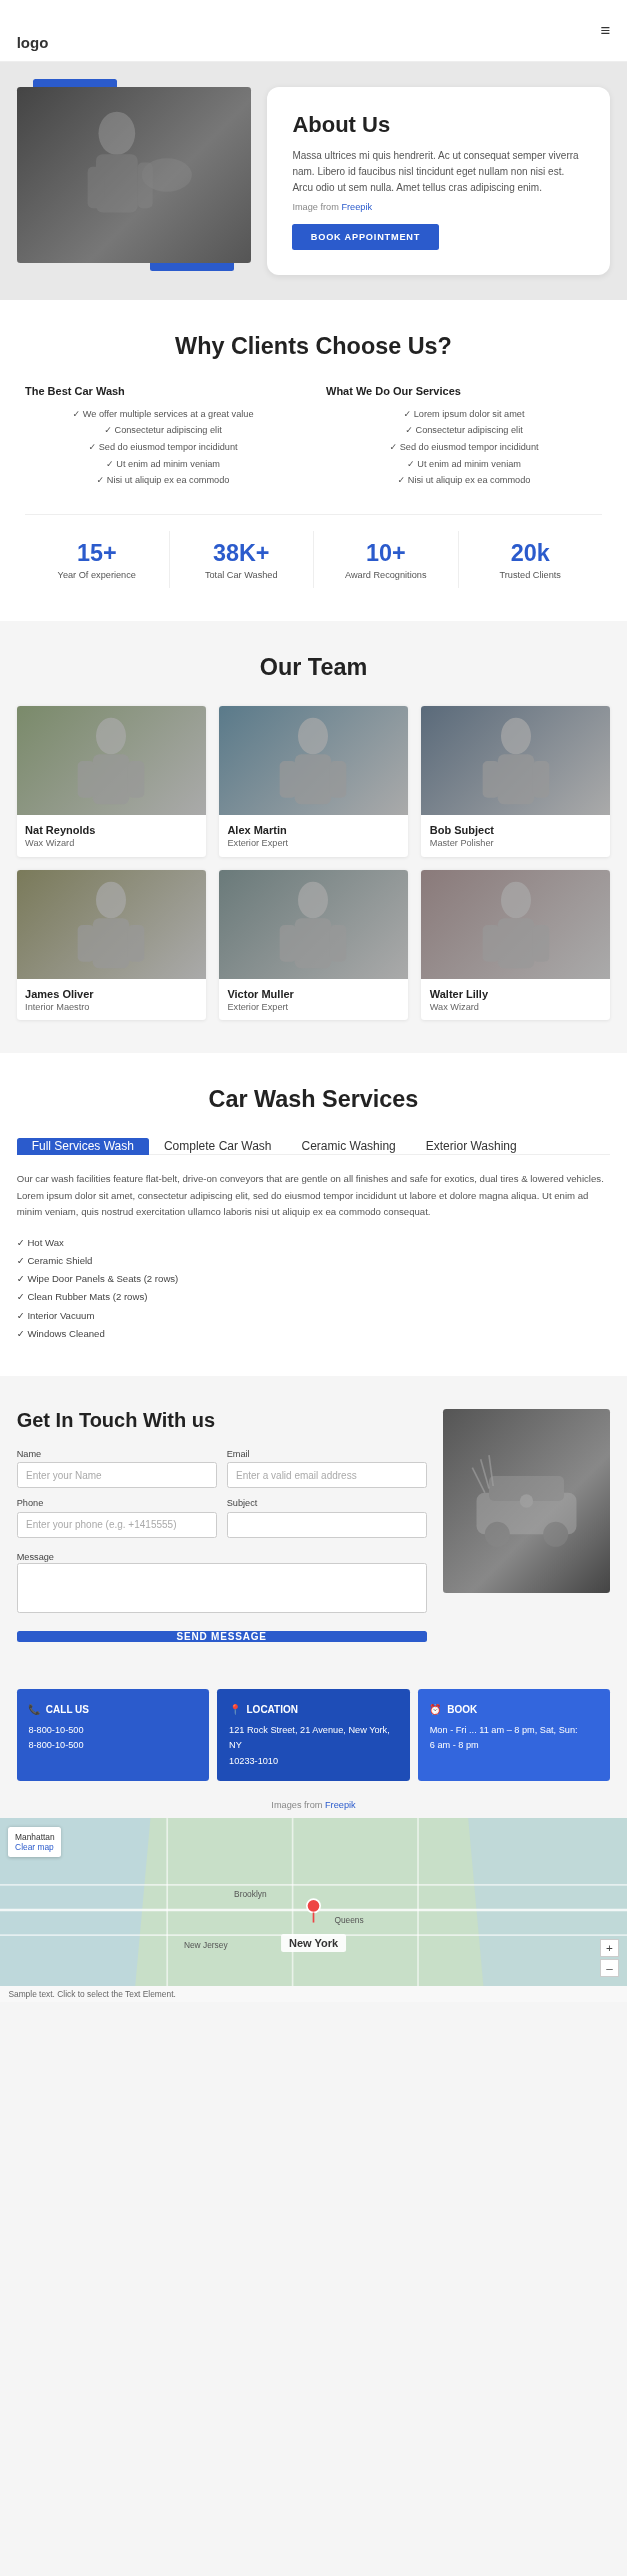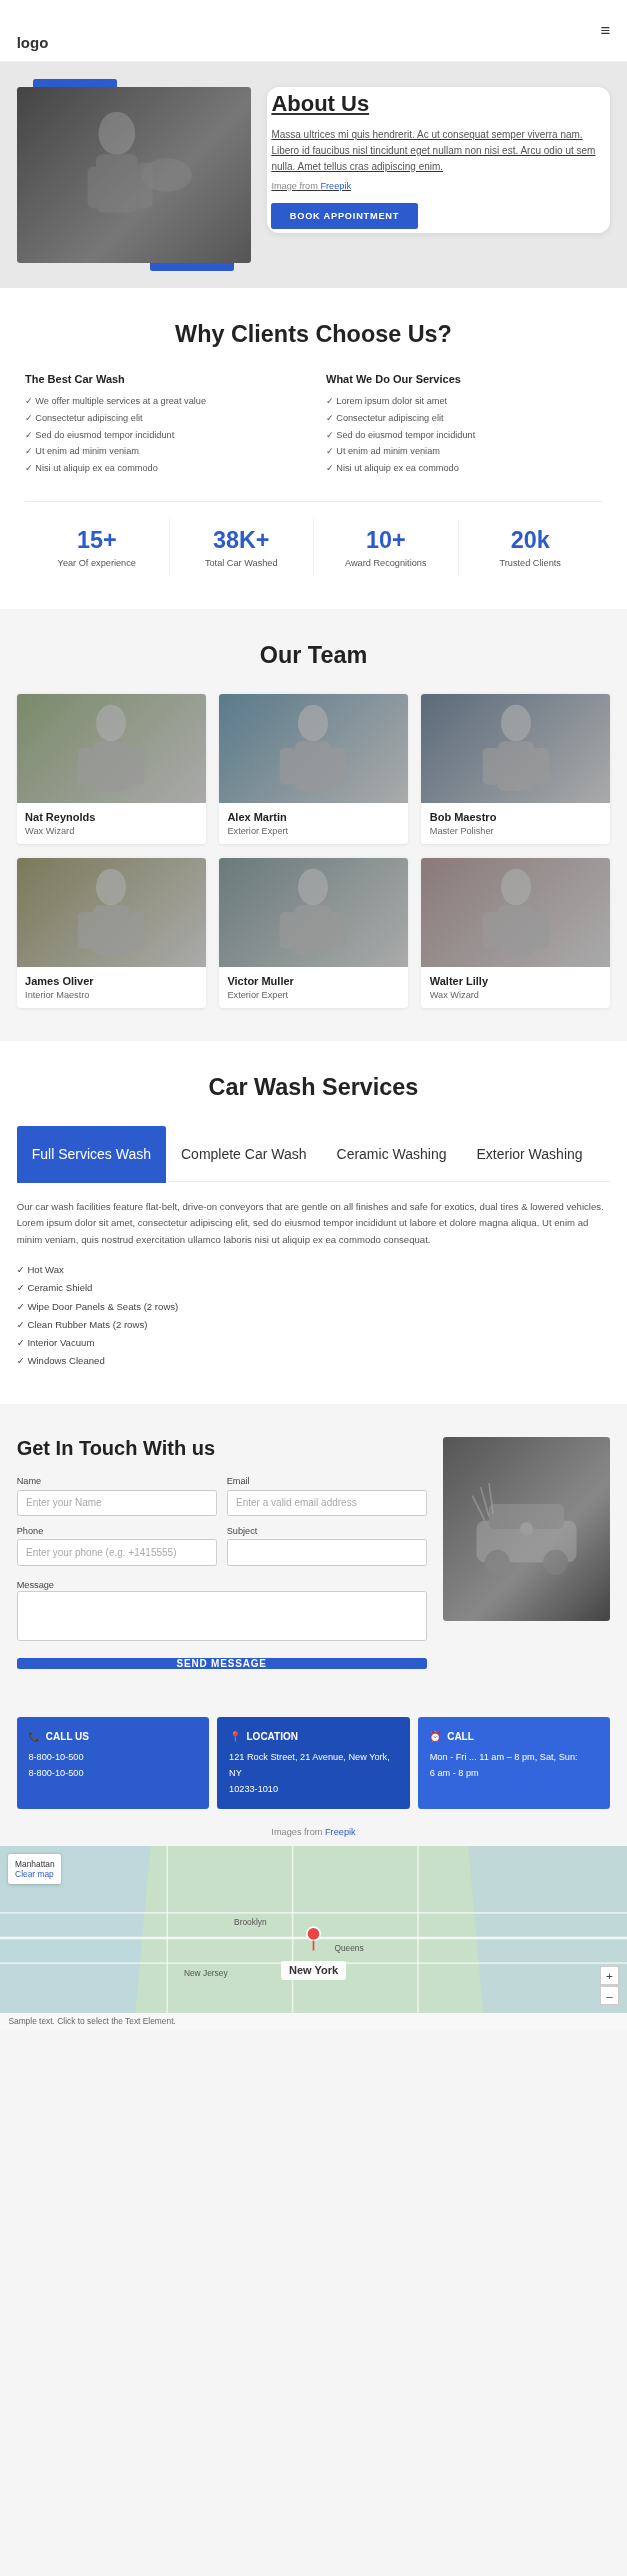--- a/index.html
+++ b/index.html
@@ -64,24 +64,23 @@
       align-items: center;
       justify-content: center;
       overflow: hidden;
     }
     .hero-img-placeholder svg {
       opacity: 0.4;
     }
     .about-box {
       background: #fff;
       border-radius: 12px;
-      padding: 4px;
+      padding: 25px;
       flex: 1;
       box-shadow: 0 1.7px 6.7px rgba(0,0,0,0.08);
-      text-decoration: underline;
     }
     .about-title {
       font-size: 22px;
       font-weight: bold;
       margin-bottom: 10px;
       color: #222;
     }
     .about-text {
       font-size: 10px;
       color: #555;
@@ -131,21 +130,21 @@
       margin-bottom: 8.4px;
       color: #222;
     }
     .why-col p, .why-col li {
       font-size: 9.2px;
       color: #555;
       line-height: 1.8;
       list-style: none;
     }
     .why-col li::before { content: "✓ "; color: #555; }
-    .why-col ul { padding-left: 0; }
+    .why-col ul { padding-left: 0; text-align: center; }
 
     .stats-row {
       display: flex;
       gap: 0;
       border-top: 0.8px solid #eee;
       padding-top: 16.7px;
     }
     .stat-item {
       flex: 1;
       text-align: center;
@@ -208,22 +207,22 @@
       background: #fff;
       padding: 33px 16.7px;
     }
     .tabs-row {
       display: flex;
       gap: 0;
       margin-bottom: 16.7px;
       border-bottom: 1.7px solid #eee;
     }
     .tab-item {
-      padding: 20px 15px;
-      font-size: 14px;
+      padding: 1px 15px;
+      font-size: 12px;
       cursor: pointer;
       border-bottom: 1.7px solid transparent;
       margin-bottom: -1.7px;
       white-space: nowrap;
     }
     .tab-item.active {
       background: #2b5bcc;
       color: #fff;
       border-radius: 2.5px 2.5px 0 0;
     }
@@ -533,21 +532,21 @@
       <div class="team-card">
     <div class="team-photo" style="background: linear-gradient(135deg, #5a6a7a 0%, #aaa 100%);">
       <svg width="84" height="100" viewBox="0 0 100 120" xmlns="http://www.w3.org/2000/svg" opacity="0.7">
     <ellipse cx="50" cy="30" rx="18" ry="22" fill="#aaa"></ellipse>
     <rect x="28" y="52" width="44" height="60" rx="8" fill="#999"></rect>
     <rect x="10" y="60" width="20" height="44" rx="6" fill="#999"></rect>
     <rect x="70" y="60" width="20" height="44" rx="6" fill="#999"></rect>
   </svg>
     </div>
     <div class="team-info">
-      <div class="team-name">Bob Maestro</div>
+      <div class="team-name">Bob Subject</div>
       <div class="team-role">Master Polisher</div>
     </div>
   </div>
       <div class="team-card">
     <div class="team-photo" style="background: linear-gradient(135deg, #7a7a5a 0%, #aaa 100%);">
       <svg width="84" height="100" viewBox="0 0 100 120" xmlns="http://www.w3.org/2000/svg" opacity="0.7">
     <ellipse cx="50" cy="30" rx="18" ry="22" fill="#aaa"></ellipse>
     <rect x="28" y="52" width="44" height="60" rx="8" fill="#999"></rect>
     <rect x="10" y="60" width="20" height="44" rx="6" fill="#999"></rect>
     <rect x="70" y="60" width="20" height="44" rx="6" fill="#999"></rect>
@@ -665,21 +664,21 @@
     <div class="info-card-title">
       <span>📍</span>
       <span>LOCATION</span>
     </div>
     <div>121 Rock Street, 21 Avenue, New York, NY</div>
       <div>10233-1010</div>
   </div>
     <div class="info-card blue3">
     <div class="info-card-title">
       <span>⏰</span>
-      <span>CALL</span>
+      <span>BOOK</span>
     </div>
     <div>Mon - Fri ... 11 am – 8 pm, Sat, Sun:</div>
       <div>6 am - 8 pm</div>
   </div>
   </div>
 
 <div class="images-from">
   <span>Images from</span>
   <a style="color:#2b5bcc;text-decoration:none;">Freepik</a>
 </div>

